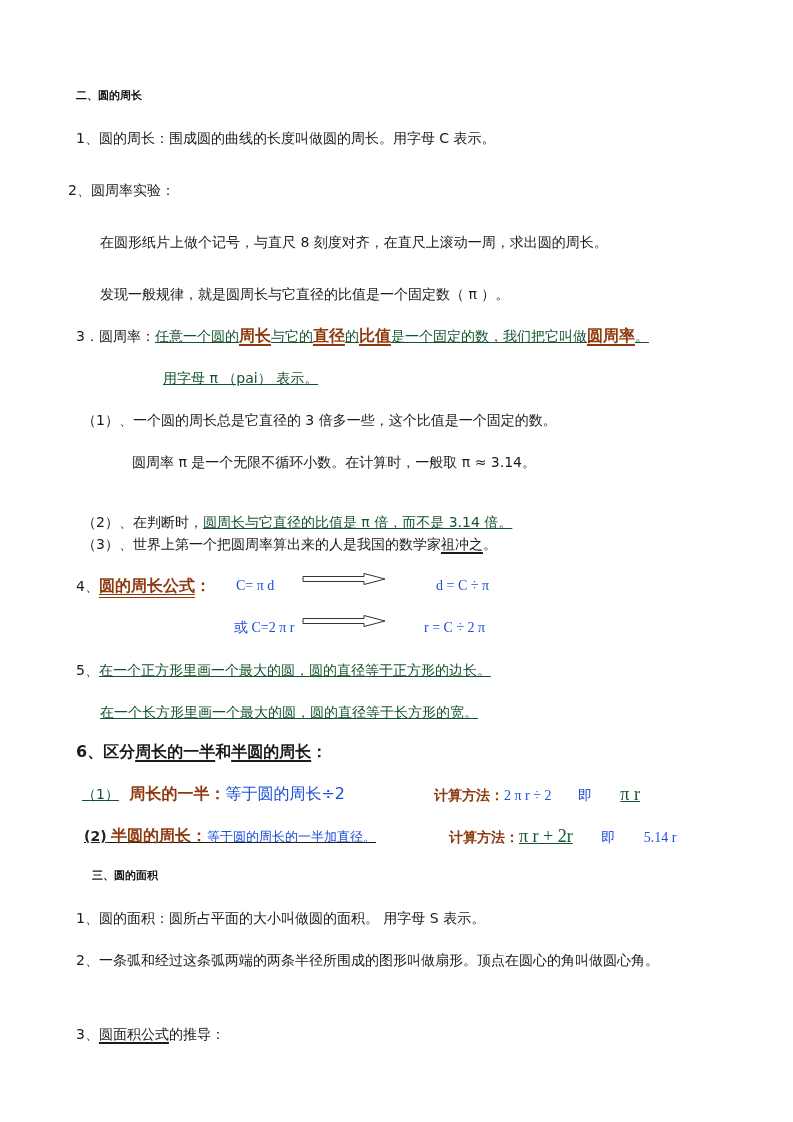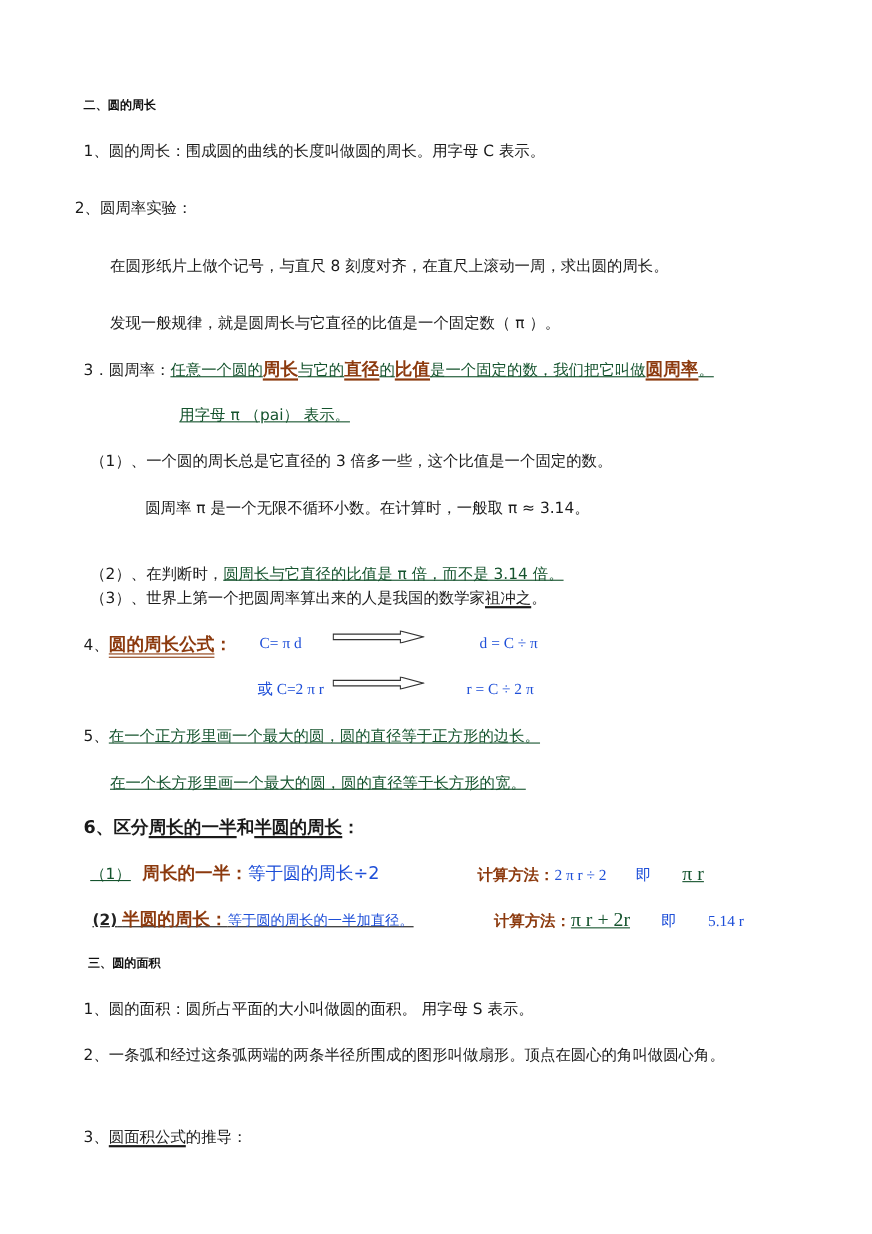--- a/index.html
+++ b/index.html
@@ -79,18 +79,18 @@
 <div class="line" style="top:826px;left:84px;text-decoration:underline;">
   <span style="font-weight:bold;color:#222;">(2)</span>
   <span class="bbp">半圆的周长：</span><span class="lbrown" style="font-size:13px;">等于圆的周长的一半加直径。</span>
 </div>
 <div class="line" style="top:826px;left:449px;">
   <span class="bbp" style="font-size:14px;">计算方法：</span><span class="brown serif" style="font-size:18px;">π r + 2r</span>
   <span class="lbrown" style="margin-left:24px;">即</span>
   <span class="lbrown serif" style="margin-left:24px;">5.14 r</span>
 </div>
 
-<div class="line h" style="top:866px;left:80px;">三、圆的面积</div>
+<div class="line h" style="top:866px;left:92px;">三、圆的面积</div>
 <div class="line" style="top:908px;left:76px;">1、圆的面积：圆所占平面的大小叫做圆的面积。    用字母 S 表示。</div>
 <div class="line" style="top:950px;left:76px;">2、一条弧和经过这条弧两端的两条半径所围成的图形叫做扇形。顶点在圆心的角叫做圆心角。</div>
 <div class="line" style="top:1024px;left:76px;">
   <span>3、</span><span class="ul">圆面积公式</span><span>的推导：</span>
 </div>
 
 </body></html>

